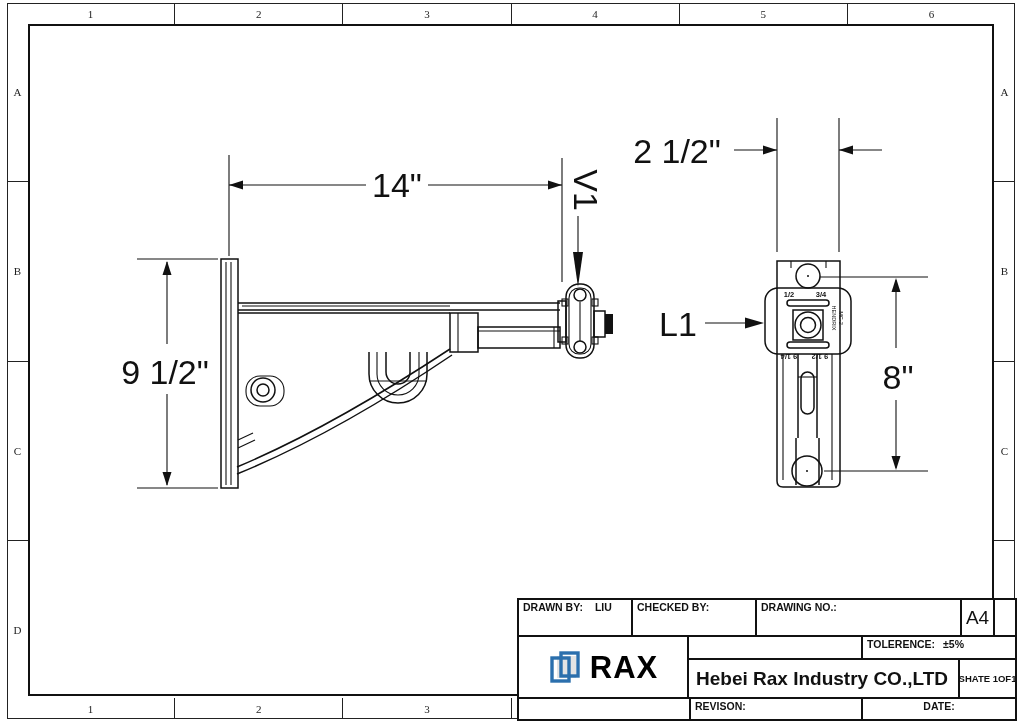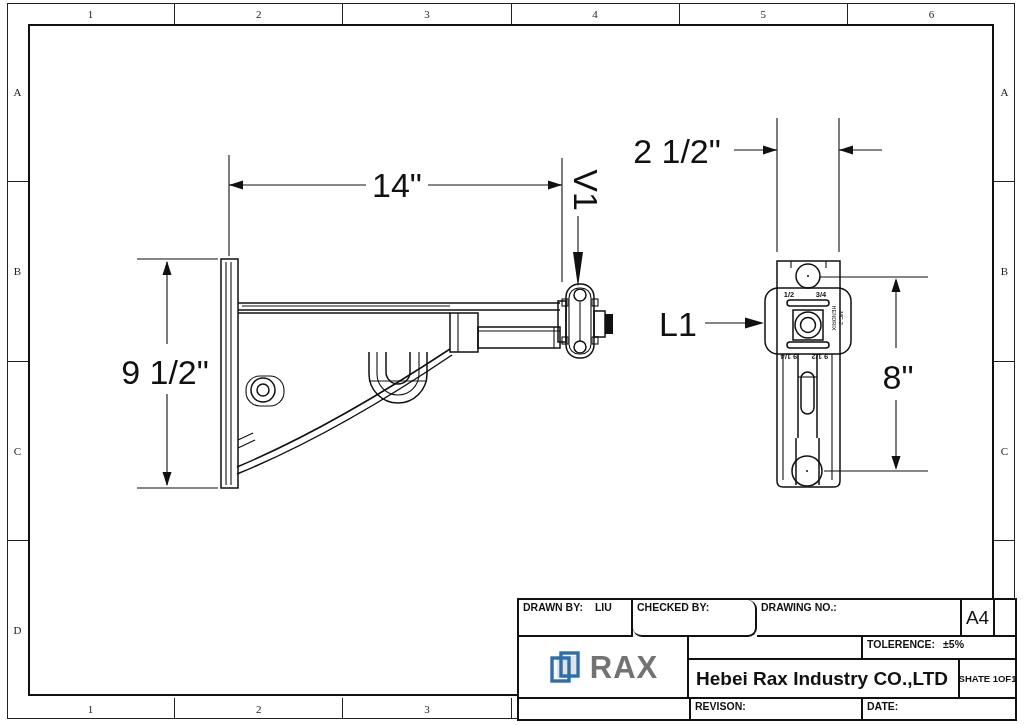--- a/index.html
+++ b/index.html
@@ -35,37 +35,37 @@
     font-size:7.5px; font-weight:bold; }
   .microtext { fill:#111; stroke:none; font-family:"Liberation Sans",sans-serif;
     font-size:5.5px; }
   
   .titleblock { position:absolute; left:517px; top:598px; width:500px; height:123px;
     background:#fff; border:2px solid #111; box-sizing:border-box; z-index:5; }
   .tb-cell { position:absolute; box-sizing:border-box; font-size:10.5px; font-weight:bold;
     padding:1px 4px; white-space:nowrap; overflow:hidden; }
   .tb-val { margin-left:12px; font-weight:bold; }
   .c-drawn    { left:0; top:0; width:114px; height:37px; border-right:2px solid #111; border-bottom:2px solid #111; }
-  .c-checked  { left:114px; top:0; width:124px; height:37px; border-right:2px solid #111; border-bottom:2px solid #111;border-radius:9px; }
+  .c-checked  { left:114px; top:0; width:124px; height:37px; border-right:2px solid #111; border-bottom:2px solid #111; }
   .c-drawno   { left:238px; top:0; width:205px; height:37px; border-right:2px solid #111; border-bottom:2px solid #111; }
   .c-a4       { left:443px; top:0; width:33px; height:37px; border-right:2px solid #111; border-bottom:2px solid #111;
                 display:flex; align-items:center; justify-content:center; font-size:19px; font-weight:500; padding:2px; }
   .c-a4fill   { left:476px; top:0; width:20px; height:37px; border-bottom:2px solid #111; }
   .c-logo     { left:0; top:37px; width:170px; height:62px; border-right:2px solid #111; border-bottom:2px solid #111;
                 display:flex; align-items:center; justify-content:center; gap:4px; padding:0; }
   .c-empty2a  { left:170px; top:37px; width:172px; height:23px; border-bottom:2px solid #111; }
   .c-tol      { left:342px; top:37px; width:154px; height:23px; border-left:2px solid #111; border-bottom:2px solid #111;
                 display:flex; align-items:flex-start; gap:8px; }
   .c-company  { left:170px; top:60px; width:271px; height:39px; border-right:2px solid #111; border-bottom:2px solid #111;
                 display:flex; align-items:center; font-size:19px; font-weight:700; padding:0 0 0 7px; }
   .c-sheet    { left:441px; top:60px; width:55px; height:39px; border-bottom:2px solid #111;
                 display:flex; align-items:center; justify-content:center; font-size:9.5px; padding:0;text-align:center; }
   .c-empty3   { left:0; top:99px; width:170px; height:20px; }
   .c-rev      { left:170px; top:99px; width:140px; height:20px; border-left:2px solid #111; }
-  .c-date     { left:342px; top:99px; width:154px; height:20px; border-left:2px solid #111; }
+  .c-date     { left:342px; top:99px; width:154px; height:20px; border-left:2px solid #111;text-align:center; }
   .logo-text { font-size:31px; font-weight:800; letter-spacing:1px; line-height:1; }
 </style>
 </head>
 <body>
 
 <div class="page">
 
   <div class="outer-border"></div>
 
   <div class="strip strip-h strip-top">
@@ -238,21 +238,21 @@
       <span>A4</span>
     </div>
     <div class="tb-cell c-a4fill"></div>
 
     <div class="tb-cell c-logo">
       <svg width="38" height="36" viewBox="0 0 38 36">
         <rect x="9" y="7" width="19" height="22" fill="#e4e4e4"></rect>
         <rect x="4" y="9" width="17" height="23" fill="none" stroke="#2b6fad" stroke-width="3.4"></rect>
         <rect x="13" y="4" width="17" height="23" fill="none" stroke="#2b6fad" stroke-width="3.4"></rect>
       </svg>
-      <span class="logo-text" style="color:#737373">RAX</span>
+      <span class="logo-text" style="color:#000000">RAX</span>
     </div>
     <div class="tb-cell c-empty2a"></div>
     <div class="tb-cell c-tol">
       <span>TOLERENCE:</span>
       <span>±5%</span>
     </div>
     <div class="tb-cell c-company">
       <span>Hebei Rax Industry CO.,LTD</span>
     </div>
     <div class="tb-cell c-sheet">

